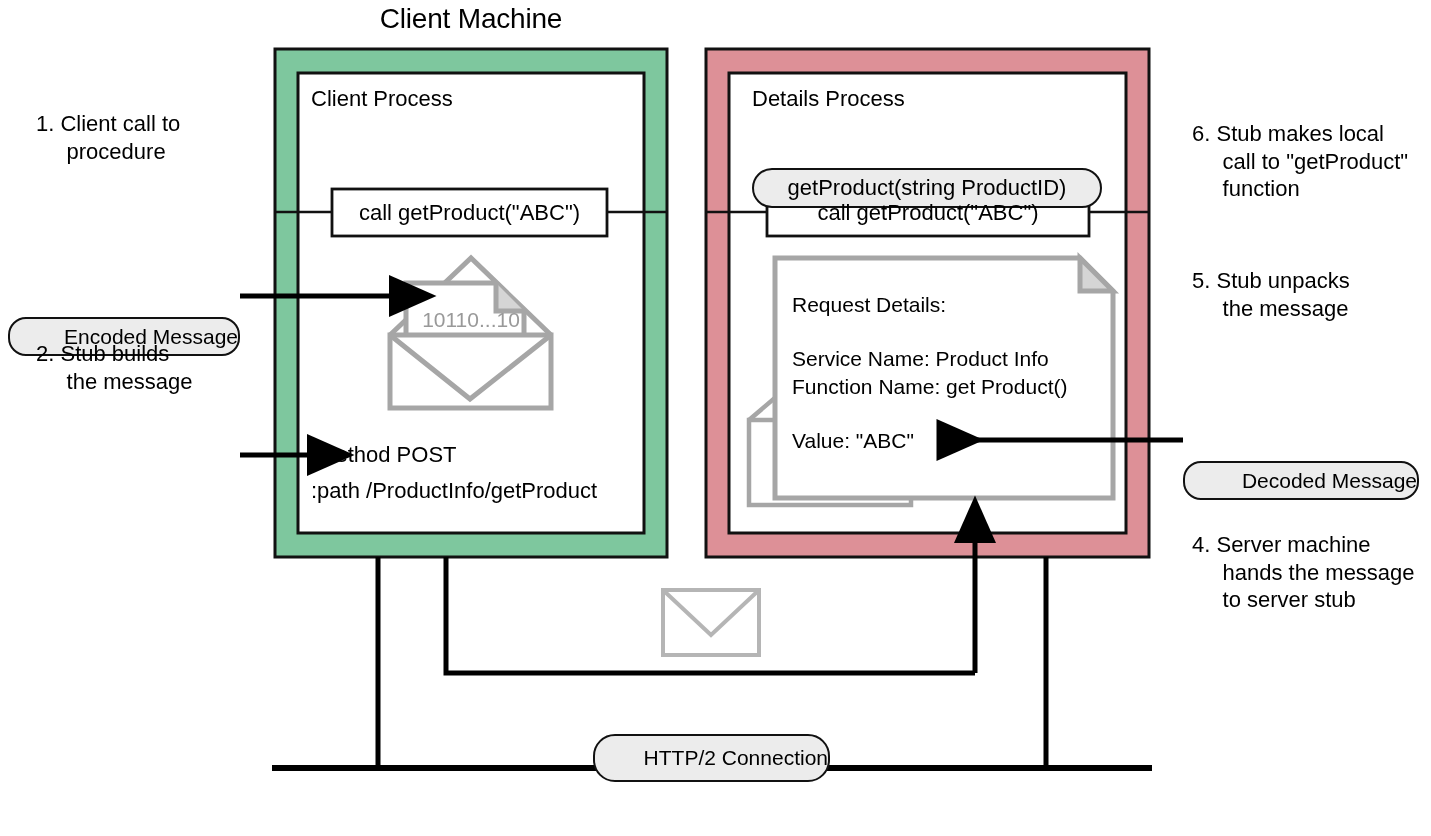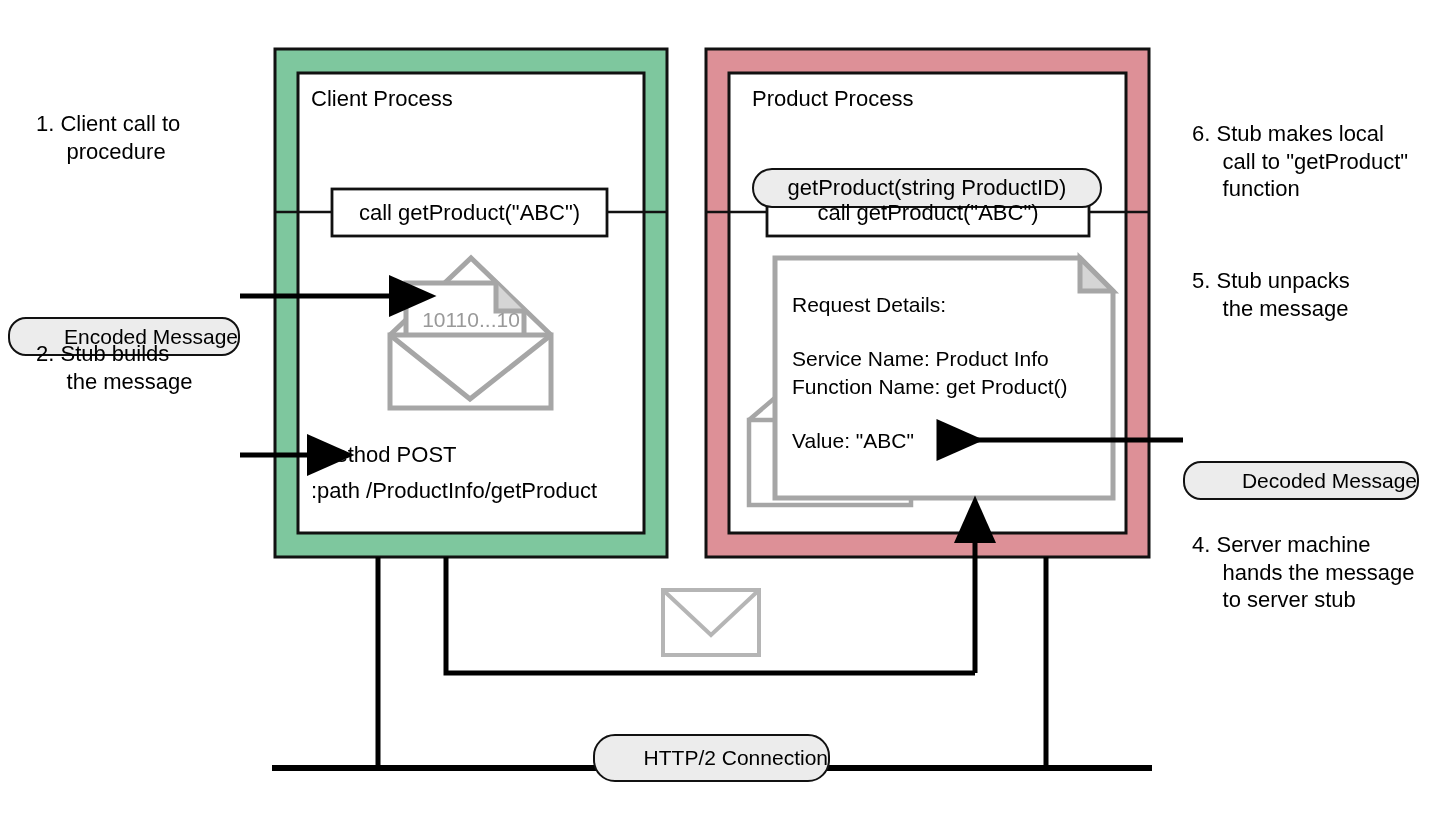--- a/index.html
+++ b/index.html
@@ -170,23 +170,24 @@
 
       <line x1="272" y1="768" x2="1152" y2="768" stroke-width="6"></line>
     </g>
 
     <g stroke="#b5b5b5" fill="#ffffff" stroke-width="4">
       <rect x="663" y="590" width="96" height="65"></rect>
       <path d="M663,590 L711,635 L759,590" fill="none"></path>
     </g>
   </svg>
 
+  <div class="lbl machine-title" style="left:275px; top:2px; width:392px;">Client Machine</div>
 
   <div class="lbl process-title" style="left:311px; top:86px;">Client Process</div>
-  <div class="lbl process-title" style="left:752px; top:86px;">Product Process</div>
+  <div class="lbl process-title" style="left:752px; top:86px;">Details Process</div>
 
   <div class="pill-box" style="left:752px; top:128px; width:350px; height:40px; border-radius:20px;">
     <span class="sig-text">getProduct(string ProductID)</span>
   </div>
 
   <div class="lbl call-text" style="left:332px; top:200px; width:275px;">call getProduct("ABC")</div>
   <div class="lbl call-text" style="left:767px; top:200px; width:322px;">call getProduct("ABC")</div>
 
   <div class="lbl hdr-text" style="left:311px; top:440px;">:method POST</div>
   <div class="lbl hdr-text" style="left:311px; top:476px;">:path /ProductInfo/getProduct</div>

